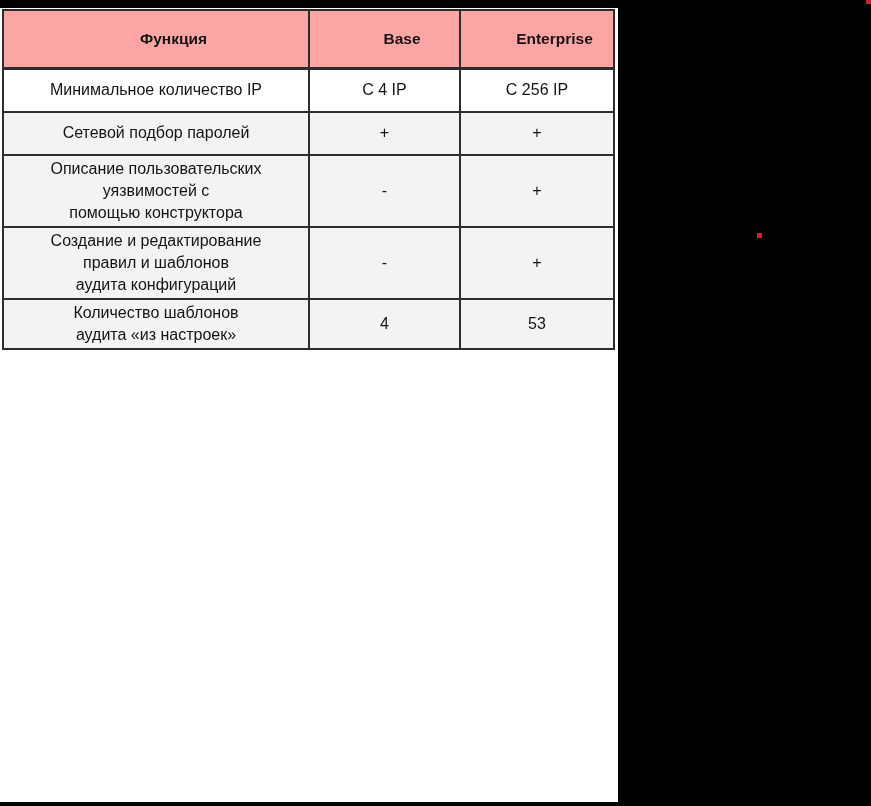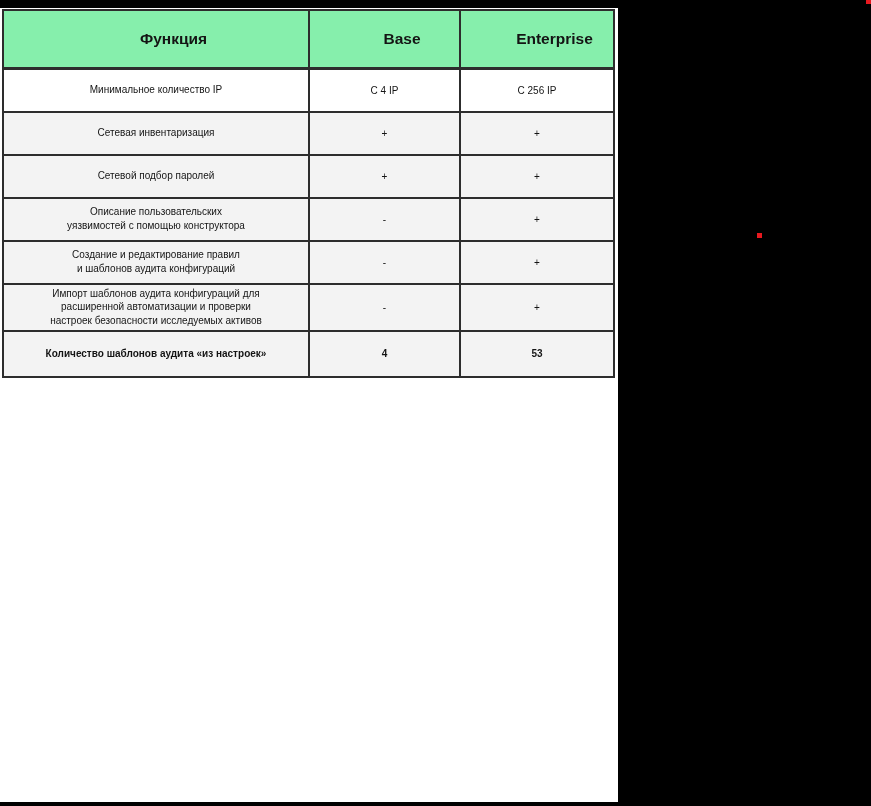--- a/index.html
+++ b/index.html
@@ -24,28 +24,28 @@
     border-collapse: collapse;
     table-layout: fixed;
   }
   .cmp th, .cmp td {
     border: 2px solid #2d2d2d;
     text-align: center;
     vertical-align: middle;
     padding: 2px 6px;
   }
   .cmp thead th {
-    background: #86efac;
+    background: #fca5a5;
     height: 52px;
     font-size: 15.5px;
     font-weight: 700;
     border-bottom-width: 3px;
     padding-left: 41px;
   }
-  .cmp tbody { font-size: 10px; margin-top: 9px; }
+  .cmp tbody { font-size: 16px; margin-top: 9px; }
   .cmp tbody tr { background: #f3f3f3; height: 43px; }
   .cmp tbody tr:nth-child(1) { background: #ffffff; }
   .cmp tbody tr:nth-child(7)  { height: 46px; font-weight: bold; }
   .cmp tbody tr:nth-child(8)  { height: 105px; padding-left: 40px; }
   .cmp tbody tr:nth-child(9)  { height: 88px; }
   .cmp tbody tr:nth-child(10) { height: 142px; }
   .cmp tbody tr:nth-child(11) { height: 77px; }
   .feat {
     max-width: 258px;
     margin: 0 auto;
@@ -81,27 +81,20 @@
     <tbody>
       <tr>
         <td>
             <div class="feat">Минимальное количество IP</div>
           </td>
         <td>С 4 IP</td>
         <td>С 256 IP</td>
       </tr>
       <tr>
         <td>
-            <div class="feat">Сетевая инвентаризация</div>
-          </td>
-        <td>+</td>
-        <td>+</td>
-      </tr>
-      <tr>
-        <td>
             <div class="feat">Сетевой подбор паролей</div>
           </td>
         <td>+</td>
         <td>+</td>
       </tr>
       <tr>
         <td>
             <div class="feat">Описание пользовательских уязвимостей с помощью конструктора</div>
           </td>
         <td>-</td>
@@ -109,27 +102,20 @@
       </tr>
       <tr>
         <td>
             <div class="feat">Создание и редактирование правил и шаблонов аудита конфигураций</div>
           </td>
         <td>-</td>
         <td>+</td>
       </tr>
       <tr>
         <td>
-            <div class="feat">Импорт шаблонов аудита конфигураций для расширенной автоматизации и проверки настроек безопасности исследуемых активов</div>
-          </td>
-        <td>-</td>
-        <td>+</td>
-      </tr>
-      <tr>
-        <td>
             <div class="feat">Количество шаблонов аудита «из настроек»</div>
           </td>
         <td>4</td>
         <td>53</td>
       </tr>
     </tbody>
   </table>
 </div>
 
 <div class="dot" id="dot-mid"></div>

